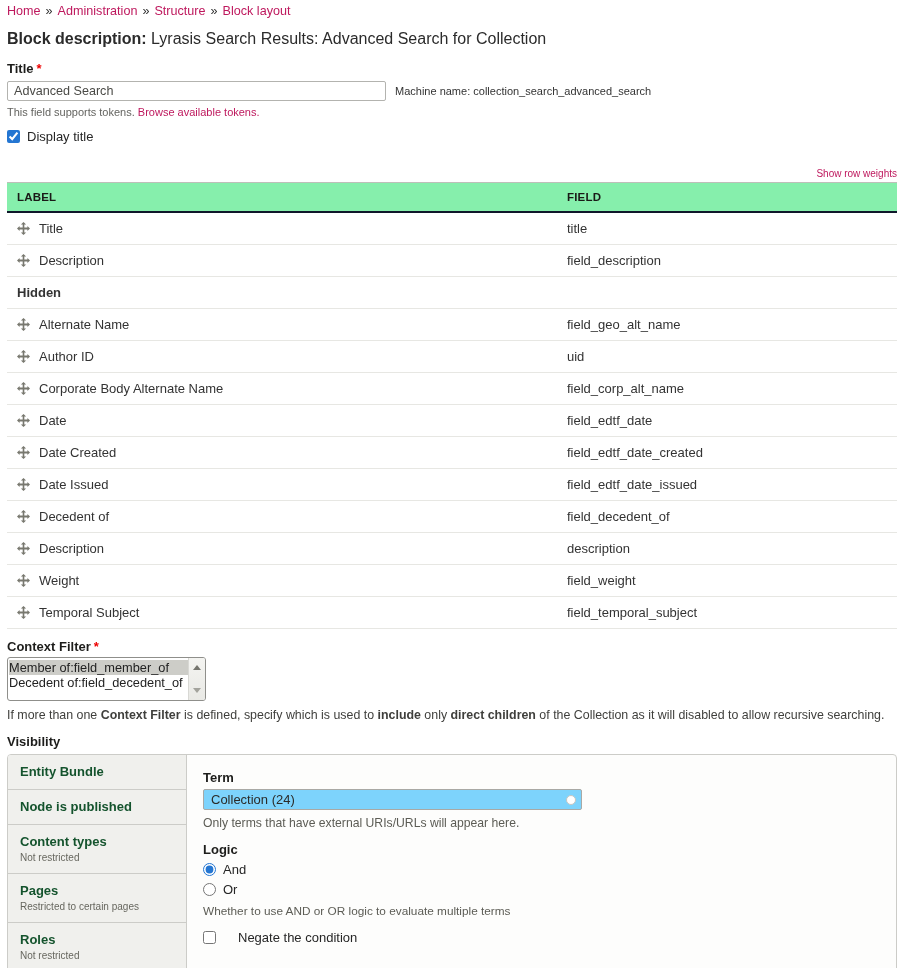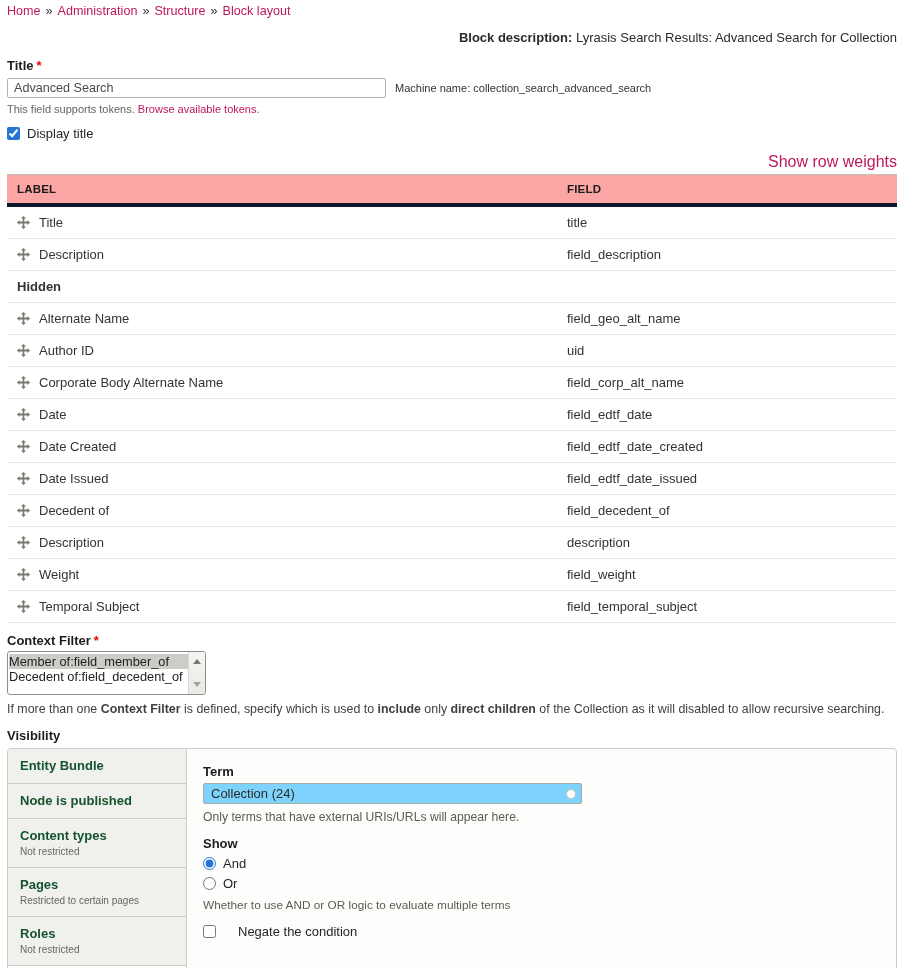--- a/index.html
+++ b/index.html
@@ -2,35 +2,35 @@
 <html><head>
 <meta charset="utf-8">
 <style>
   html,body{margin:0;padding:0;}
   body{width:904px;height:968px;overflow:hidden;background:#fff;
        font-family:"Liberation Sans","DejaVu Sans",sans-serif;font-size:13px;color:#262626;}
   .page{padding:4px 7px 0 7px;}
   a{color:#be185d;text-decoration:none;cursor:pointer;}
   .breadcrumb{font-size:12.6px;}
   .breadcrumb .sep{color:#333;margin:0 5px;}
-  .block-desc{margin-top:12px;font-size:13px;color:#2b2b2b;text-align:right;}
+  .block-desc{margin-top:12px;font-size:16px;color:#2b2b2b;}
   .block-desc b{font-weight:bold;}
   .field-label{margin-top:13px;font-weight:bold;font-size:13px;color:#1d1d1b;}
   .req{color:#ee0000;font-weight:bold;margin-left:3px;}
   .title-row{margin-top:5px;display:flex;align-items:center;}
   input.text{box-sizing:border-box;width:379px;height:20px;border:1px solid #b3b3af;border-radius:2px;
      padding:1px 6px;font:12.6px "Liberation Sans",sans-serif;color:#4a4a46;background:#fff;}
   .machine-name{margin-left:9px;font-size:11px;color:#333;}
   .tokens{margin-top:5px;font-size:11px;color:#646460;}
   .tokens a{font-size:11px;}
   .chk-row{margin-top:11px;display:flex;align-items:center;gap:7px;font-size:13px;}
   input[type=checkbox],input[type=radio]{accent-color:#2476d2;width:13px;height:13px;margin:0;}
-  .row-weights{margin-top:12px;text-align:right;font-size:16px;}
+  .row-weights{margin-top:24px;text-align:right;font-size:10px;}
   table.fields{margin-top:3px;width:890px;border-collapse:collapse;}
-  table.fields th{background:#fca5a5;border-top:1px solid #bebfb9;border-bottom:4px solid #0f172a;
+  table.fields th{background:#86efac;border-top:1px solid #bebfb9;border-bottom:2px solid #0f172a;
      text-align:left;font-size:11.5px;font-weight:bold;color:#1a1a17;padding:8px 10px;letter-spacing:.2px;}
   table.fields th.col-label{width:530px;}
   table.fields td{border-bottom:1px solid #e7e7e3;padding:0 10px;height:31px;font-size:13px;color:#333;}
   .drag{display:inline-block;width:13px;height:13px;vertical-align:-2px;margin-right:9px;cursor:move;}
   td.section{font-weight:bold;padding-left:14px;color:#1f1f1d;}
   td.fieldcol{font-size:12.6px;color:#4a4a46;}
   .cf-label{margin-top:10px;}
   .listbox{margin-top:3px;position:relative;width:199px;height:44px;border:1px solid #8f8f8b;border-radius:3px;background:#fff;overflow:hidden;box-sizing:border-box;}
   .listbox .opts{position:absolute;left:1px;top:2px;right:17px;}
   .opt{font-size:12.8px;color:#222;padding:0 0;line-height:15px;white-space:nowrap;cursor:default;}
@@ -218,21 +218,21 @@
         </div>
         <div class="vtab active"></div>
       </div>
     <div class="vpanel">
       <div class="panel-label">Term</div>
       <div class="term-select">
         <span>Collection (24)</span>
         <span class="term-circle"></span>
       </div>
       <div class="term-help">Only terms that have external URIs/URLs will appear here.</div>
-      <div class="panel-label logic-label">Show</div>
+      <div class="panel-label logic-label">Logic</div>
       <div id="logic-radios">
           <div class="radio-row">
             <input type="radio" name="logic" checked="" style="">
             <label>And</label>
           </div>
           <div class="radio-row">
             <input type="radio" name="logic" style="">
             <label>Or</label>
           </div>
         </div>

